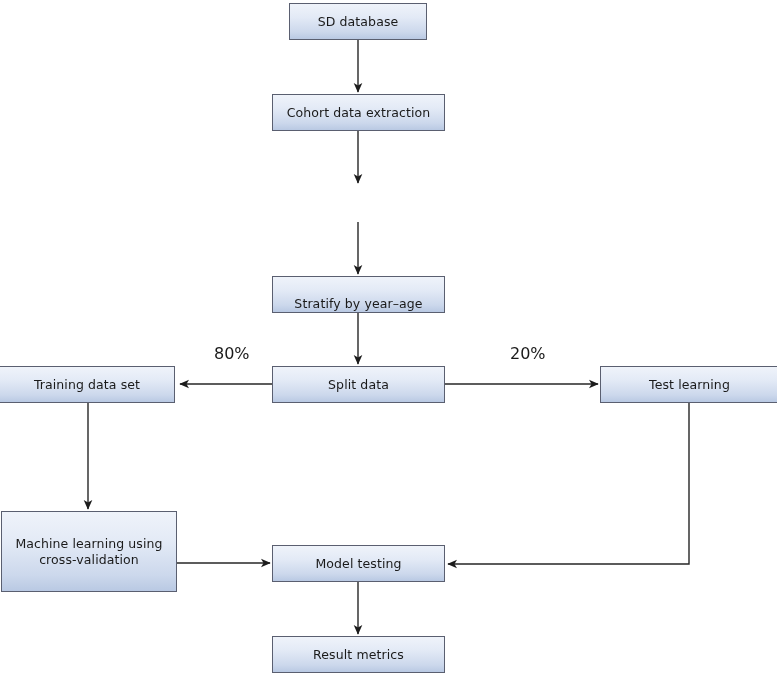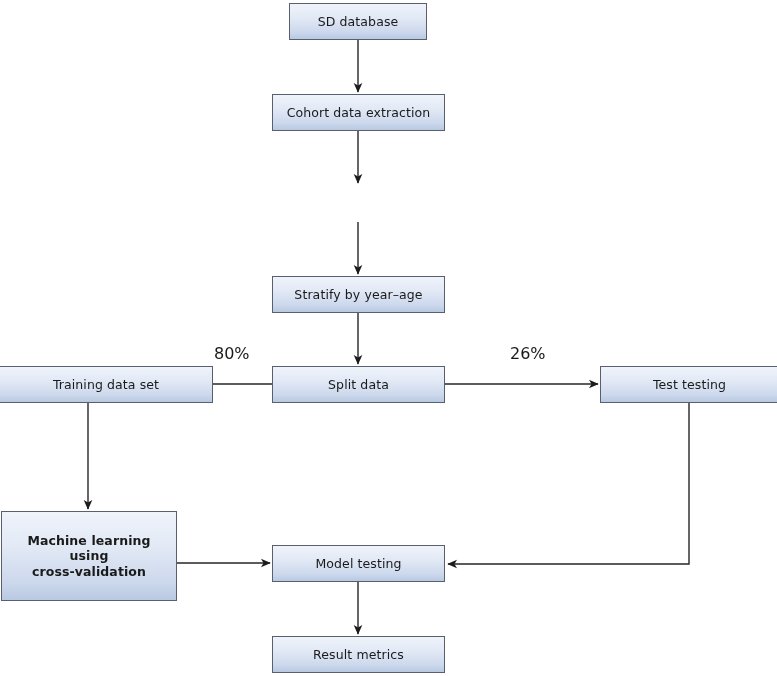--- a/index.html
+++ b/index.html
@@ -81,46 +81,46 @@
 
   <div class="node" style="left:289px; top:3px; width:138px; height:37px;">
     <span class="label">SD database</span>
   </div>
 
   <div class="node" style="left:272px; top:94px; width:173px; height:37px;">
     <span class="label">Cohort data extraction</span>
   </div>
 
 
-  <div class="node" style="left:272px; top:276px; width:173px; height:37px;">
+  <div class="node" style="left:272px; top:276px; width:173px; height:37px;align-items:flex-end;">
     <span class="label">Stratify by year–age</span>
   </div>
 
   <div class="node" style="left:272px; top:366px; width:173px; height:37px;justify-content:center;">
     <span class="label">Split data</span>
   </div>
 
-  <div class="node" style="left:-1px; top:366px; width:214px; height:37px;">
+  <div class="node" style="left:-1px; top:366px; width:176px; height:37px;">
     <span class="label">Training data set</span>
   </div>
 
   <div class="node" style="left:600px; top:366px; width:179px; height:37px;">
-    <span class="label">Test testing</span>
+    <span class="label">Test learning</span>
   </div>
 
-  <div class="node" style="left:1px; top:511px; width:176px; height:90px;font-weight:bold;">
+  <div class="node" style="left:1px; top:511px; width:176px; height:81px;">
     <span class="label">Machine learning using
 cross-validation</span>
   </div>
 
   <div class="node" style="left:272px; top:545px; width:173px; height:37px;">
     <span class="label">Model testing</span>
   </div>
 
   <div class="node" style="left:272px; top:636px; width:173px; height:37px;">
     <span class="label">Result metrics</span>
   </div>
 
   <div class="edge-label" style="left:214px; top:344px;">80%</div>
 
-  <div class="edge-label" style="left:510px; top:344px;">26%</div>
+  <div class="edge-label" style="left:510px; top:344px;">20%</div>
 
 </div>
 
 </body></html>

